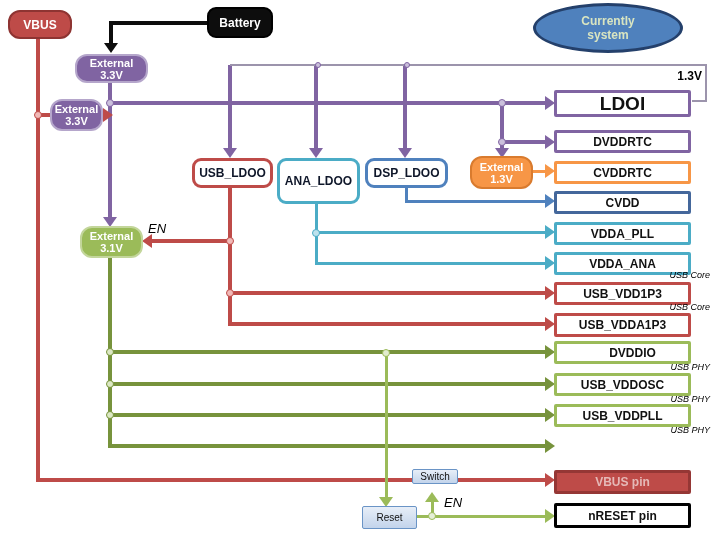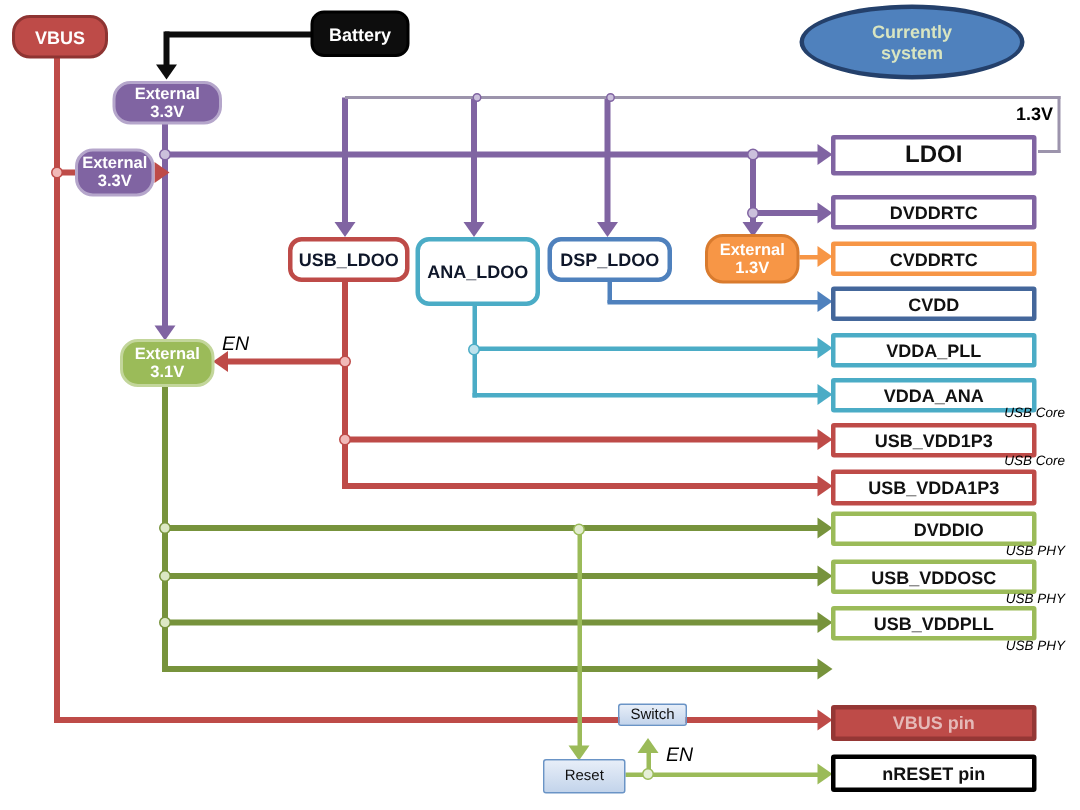--- a/index.html
+++ b/index.html
@@ -133,21 +133,21 @@
   <div class="ldo" style="left:192px;top:158px;width:81px;height:30px;border:3px solid #BE4B48;">
     <span>USB_LDOO</span>
   </div>
   <div class="ldo" style="left:277px;top:158px;width:83px;height:46px;border:3px solid #4BACC6;">
     <span>ANA_LDOO</span>
   </div>
   <div class="ldo" style="left:365px;top:158px;width:83px;height:30px;border:3px solid #4F81BD;">
     <span>DSP_LDOO</span>
   </div>
 
-  <div class="rail" style="top:90px;height:27px;border:3px solid #8064A2;font-size:16px;">
+  <div class="rail" style="top:90px;height:27px;border:3px solid #8064A2;font-size:19px;">
     <span>LDOI</span>
     </div>
   <div class="rail" style="top:130px;height:23px;border:3px solid #8064A2;">
     <span>DVDDRTC</span>
     </div>
   <div class="rail" style="top:161px;height:23px;border:3px solid #F79646;">
     <span>CVDDRTC</span>
     </div>
   <div class="rail" style="top:191px;height:23px;border:3px solid #44679b;">
     <span>CVDD</span>

